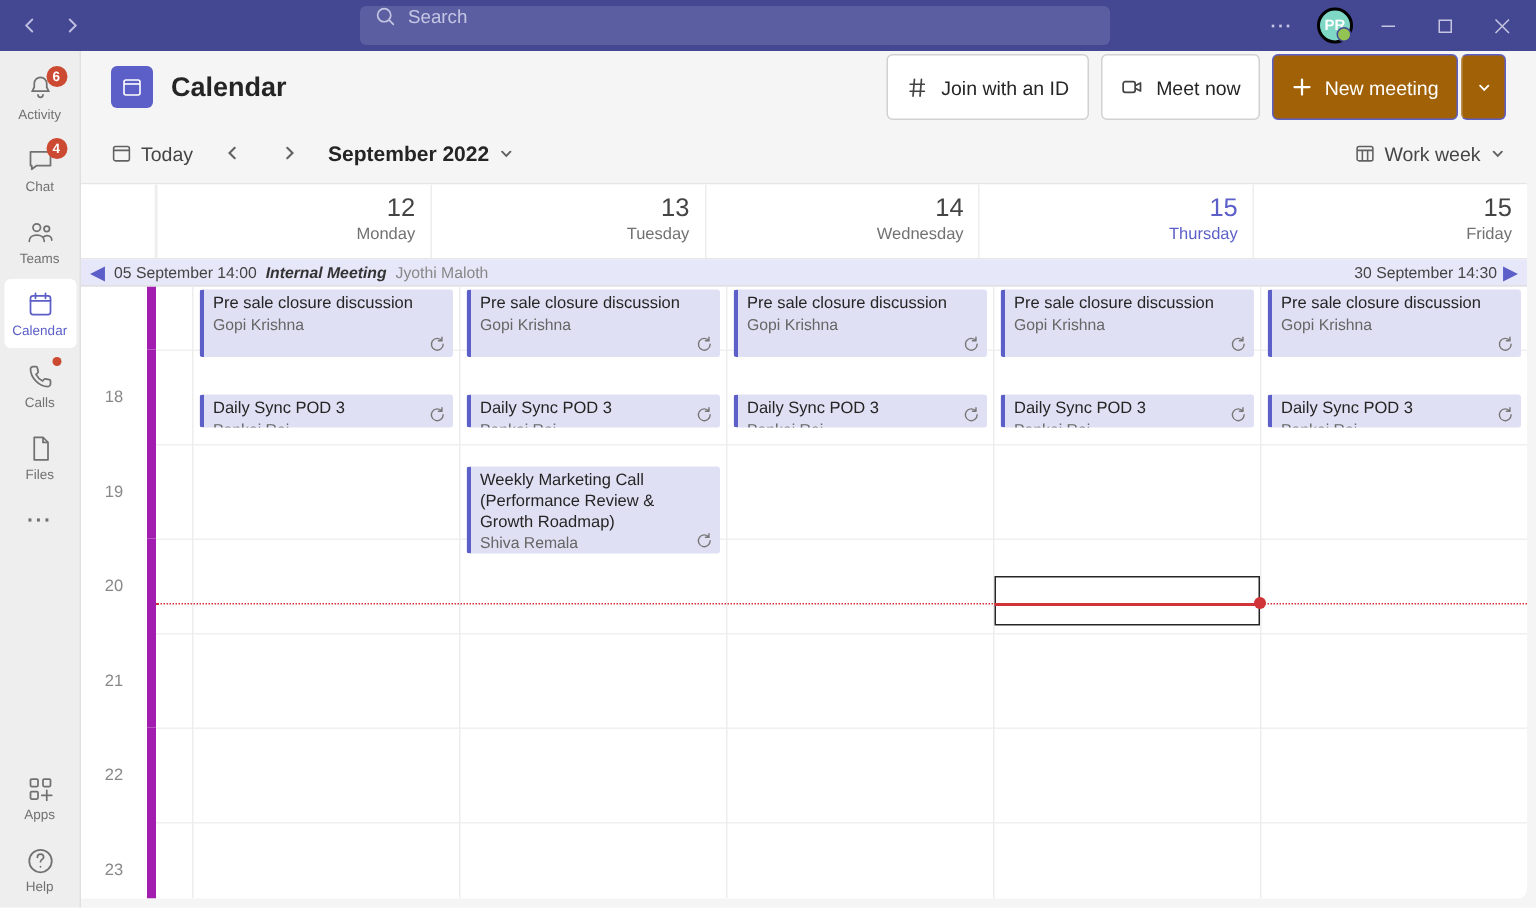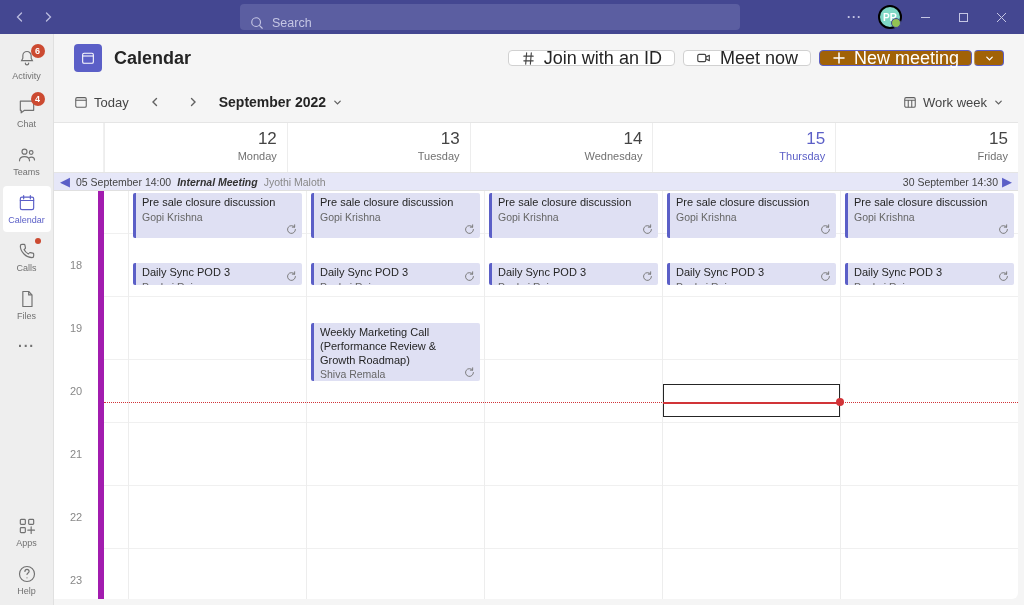--- a/index.html
+++ b/index.html
@@ -1,21 +1,21 @@
 <!DOCTYPE html>
 <html><head>
   <meta charset="utf-8">
   <style>
     * { box-sizing: border-box; margin: 0; padding: 0; }
     body { font-family: "Segoe UI", -apple-system, sans-serif; width: 1024px; height: 605px; overflow: hidden; background: #f0f0f0; font-size: 12px; }
 
     .titlebar { height: 34px; background: #444791; display: flex; align-items: center; padding: 0 8px; }
     .nav-arrows { display: flex; gap: 4px; margin-right: 180px; }
     .nav-arrow { width: 24px; height: 24px; display: flex; align-items: center; justify-content: center; color: #bcbde0; cursor: pointer; border-radius: 3px; }
-    .search-box { flex: 0 0 500px; height: 26px; background: #5b5ea1; border-radius: 4px; display: flex; align-items: flex-end; padding: 0 10px; }
+    .search-box { flex: 0 0 500px; height: 26px; background: #5b5ea1; border-radius: 4px; display: flex; align-items: flex-start; padding: 0 10px; }
     .search-box svg { flex-shrink: 0; }
     .search-box input { background: transparent; border: none; color: #c5c6e4; font-size: 12.5px; margin-left: 8px; width: 100%; outline: none; }
     .search-box input::placeholder { color: #c5c6e4; }
     .titlebar-right { margin-left: auto; display: flex; align-items: center; gap: 8px; }
     .ellipsis { color: #c5c6e4; padding: 4px 8px; cursor: pointer; font-weight: bold; letter-spacing: 1px; }
     .avatar { width: 24px; height: 24px; border-radius: 50%; background: #7fd8c5; color: #fff; display: flex; align-items: center; justify-content: center; font-size: 10px; font-weight: 600; border: 2px solid #000000; position: relative; }
     .avatar::after { content: ""; position: absolute; bottom: -1px; right: -1px; width: 8px; height: 8px; background: #92c353; border-radius: 50%; border: 1.5px solid #444791; }
     .win-btn { width: 30px; height: 30px; display: flex; align-items: center; justify-content: center; color: #c5c6e4; cursor: pointer; }
 
     .app-body { display: flex; height: 571px; }
@@ -28,21 +28,21 @@
     .sb-item .dot { position: absolute; top: 4px; right: 10px; width: 6px; height: 6px; background: #cc4a31; border-radius: 50%; }
     .sb-spacer { flex: 1; }
     .sb-more { color: #717171; padding: 8px; cursor: pointer; font-weight: bold; letter-spacing: 1px; font-size: 14px; margin-bottom: 6px; }
 
     .main { flex: 1; background: #f5f5f5; display: flex; flex-direction: column; }
 
     .header { height: 48px; display: flex; align-items: center; padding: 0 20px; }
     .header-icon { width: 28px; height: 28px; background: #5b5fc7; border-radius: 4px; display: flex; align-items: center; justify-content: center; margin-right: 12px; }
     .header-title { font-size: 18px; font-weight: 700; color: #252525; }
     .header-actions { margin-left: auto; display: flex; gap: 8px; }
-    .btn { height: 16px; padding: 0 12px; border: 1px solid #d1d1d1; background: #fff; border-radius: 4px; display: flex; align-items: center; gap: 8px; font-size: 18px; color: #252525; cursor: pointer; }
+    .btn { height: 44px; padding: 0 12px; border: 1px solid #d1d1d1; background: #fff; border-radius: 4px; display: flex; align-items: center; gap: 8px; font-size: 13px; color: #252525; cursor: pointer; }
     .btn-primary { background: #a16207; border-color: #5b5fc7; color: #fff; }
     .btn-split-chev { width: 30px; padding: 0; justify-content: center; margin-left: -6px; border-left: 1px solid rgba(255,255,255,0.3); }
 
     .subheader { height: 40px; display: flex; align-items: center; padding: 0 20px; gap: 14px; }
     .today-btn { display: flex; align-items: flex-start; gap: 6px; color: #454545; cursor: pointer; font-size: 13px; }
     .sh-arrow { width: 24px; height: 24px; display: flex; align-items: center; justify-content: center; color: #616161; cursor: pointer; border-radius: 3px; }
     .month-label { font-size: 14px; font-weight: 700; color: #252525; display: flex; align-items: center; gap: 6px; cursor: pointer; }
     .view-select { margin-left: auto; display: flex; align-items: center; gap: 6px; color: #454545; cursor: pointer; font-size: 13px; }
 
     .calendar { flex: 1; background: #fff; display: flex; flex-direction: column; border-top: 1px solid #e5e5e5; margin: 0 6px 6px 0; border-radius: 0 0 6px 0; overflow: hidden; }
@@ -346,21 +346,21 @@
                   <path d="M11 4a5 5 0 1 0 1 3M11 1v3h-3" stroke="currentColor" stroke-width="1.2" fill="none" stroke-linecap="round"></path>
                 </svg>
             </div>
             <div class="event" style="top:72px;height:22px">
               <div class="event-title">Daily Sync POD 3</div>
                 <div class="event-org">Pankaj Rai</div>
               <svg class="event-recur" width="11" height="11" viewBox="0 0 14 14">
                   <path d="M11 4a5 5 0 1 0 1 3M11 1v3h-3" stroke="currentColor" stroke-width="1.2" fill="none" stroke-linecap="round"></path>
                 </svg>
             </div>
-            <div class="event" style="top:132px;height:58px">
+            <div class="event" style="top:120px;height:58px">
               <div class="event-title">Weekly Marketing Call (Performance Review &amp; Growth Roadmap)</div>
                 <div class="event-org">Shiva Remala</div>
               <svg class="event-recur" width="11" height="11" viewBox="0 0 14 14">
                   <path d="M11 4a5 5 0 1 0 1 3M11 1v3h-3" stroke="currentColor" stroke-width="1.2" fill="none" stroke-linecap="round"></path>
                 </svg>
             </div>
           </div>
 
           <div class="day-column">
             <div class="event" style="top:2px;height:45px">

